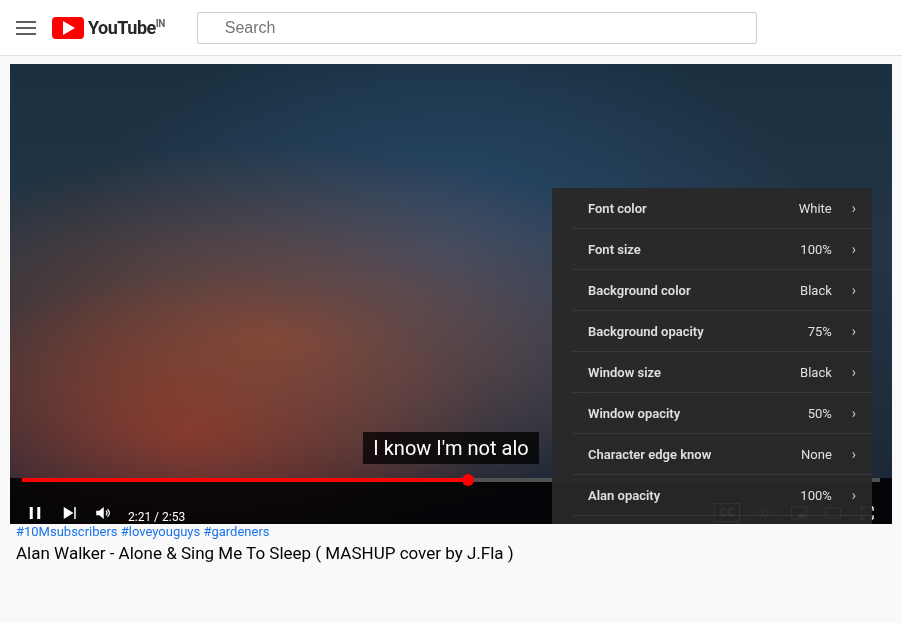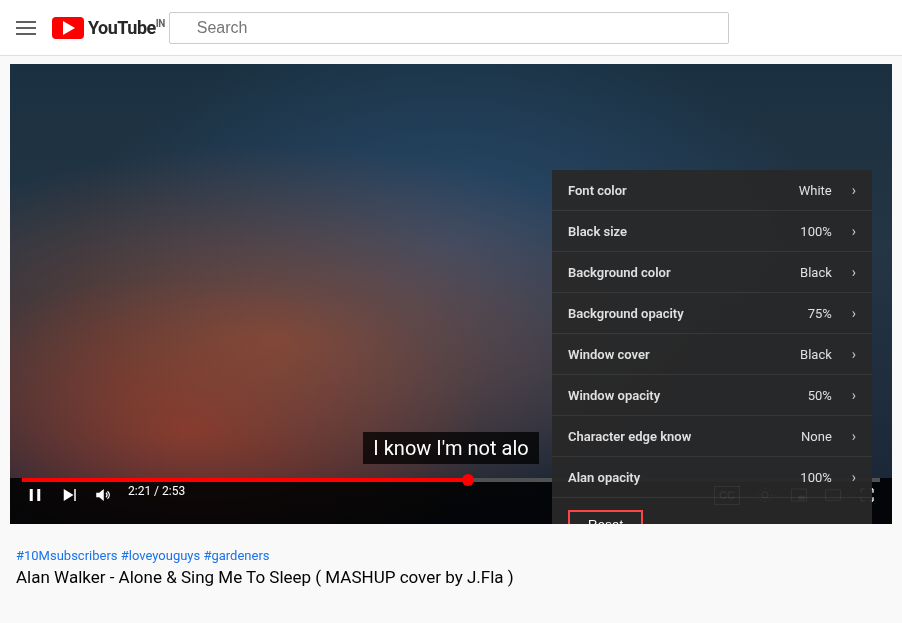--- a/index.html
+++ b/index.html
@@ -6,21 +6,21 @@
     body { font-family: 'Roboto', Arial, sans-serif; background: #f9f9f9; width: 902px; min-height: 623px; overflow: hidden; }
 
     
     .header {
       display: flex;
       align-items: center;
       padding: 8px 16px;
       background: #fff;
       border-bottom: 1px solid #e0e0e0;
       height: 56px;
-      gap: 4px;
+      gap: 32px;
     }
     .header-left { display: flex; align-items: center; gap: 16px; }
     .hamburger-icon { display: flex; flex-direction: column; gap: 4px; cursor: pointer; }
     .hamburger-icon span { display: block; width: 20px; height: 2px; background: #606060; }
     .youtube-logo { display: flex; align-items: center; gap: 4px; cursor: pointer; }
     .yt-icon-red { background: #ff0000; border-radius: 4px; width: 32px; height: 22px; display: flex; align-items: center; justify-content: center; }
     .yt-play-triangle { width: 0; height: 0; border-top: 7px solid transparent; border-bottom: 7px solid transparent; border-left: 12px solid #fff; margin-left: 2px; }
     .yt-text { font-size: 18px; font-weight: bold; color: #282828; letter-spacing: -0.5px; }
     .yt-country { font-size: 10px; color: #606060; vertical-align: super; }
     .search-bar {
@@ -75,27 +75,28 @@
       display: inline-block;
       background: rgba(0,0,0,0.75);
       color: #fff;
       font-size: 20px;
       padding: 4px 10px;
     }
 
     
     .settings-dropdown {
       position: absolute;
-      top: 106px;
+      top: 124px;
       right: 20px;
       width: 320px;
       background: rgba(40,40,40,0.95);
       z-index: 100;
       color: #fff;
       font-size: 13px;
+      padding-left: 20px;
     }
     .settings-row {
       display: flex;
       align-items: center;
       justify-content: space-between;
       padding: 12px 16px;
       border-bottom: 1px solid rgba(255,255,255,0.08);
       cursor: pointer;
     }
     .settings-row-label { font-weight: 600; color: #e0e0e0; font-size: 13px; }
@@ -145,31 +146,31 @@
       width: 12px;
       height: 12px;
       background: #f00;
       border-radius: 50%;
       position: absolute;
       right: -6px;
       top: -4px;
     }
     .controls-row {
       display: flex;
-      align-items: flex-start;
+      align-items: flex-end;
       height: 40px;
       gap: 8px;
     }
     .ctrl-btn { background: none; border: none; cursor: pointer; color: #fff; display: flex; align-items: center; padding: 2px 4px; }
     .ctrl-btn svg { width: 18px; height: 18px; fill: #fff; }
     .time-display { color: #fff; font-size: 12px; white-space: nowrap; margin-left: 4px; }
     .spacer { flex: 1; }
 
     
-    .below-video { padding: 24px 16px 4px 16px; }
+    .below-video { padding: 0 16px 4px 16px; }
     .hashtags { color: #1a73e8; font-size: 13px; margin-bottom: 4px; cursor: pointer; }
     .video-title { font-size: 17px; color: #030303; font-weight: 400; }
 
     
     .cc-btn {
       border: 1px solid #fff;
       background: none;
       color: #fff;
       font-size: 11px;
       font-weight: bold;
@@ -212,21 +213,21 @@
 
       <div class="settings-row">
         <span class="settings-row-label">Font color</span>
         <span class="settings-row-value">
           <span>White</span>
           <span class="chevron-right">›</span>
         </span>
       </div>
 
       <div class="settings-row">
-        <span class="settings-row-label">Black size</span>
+        <span class="settings-row-label">Font size</span>
         <span class="settings-row-value">
           <span>100%</span>
           <span class="chevron-right">›</span>
         </span>
       </div>
 
       <div class="settings-row">
         <span class="settings-row-label">Background color</span>
         <span class="settings-row-value">
           <span>Black</span>
@@ -236,21 +237,21 @@
 
       <div class="settings-row">
         <span class="settings-row-label">Background opacity</span>
         <span class="settings-row-value">
           <span>75%</span>
           <span class="chevron-right">›</span>
         </span>
       </div>
 
       <div class="settings-row">
-        <span class="settings-row-label">Window cover</span>
+        <span class="settings-row-label">Window size</span>
         <span class="settings-row-value">
           <span>Black</span>
           <span class="chevron-right">›</span>
         </span>
       </div>
 
       <div class="settings-row">
         <span class="settings-row-label">Window opacity</span>
         <span class="settings-row-value">
           <span>50%</span>

